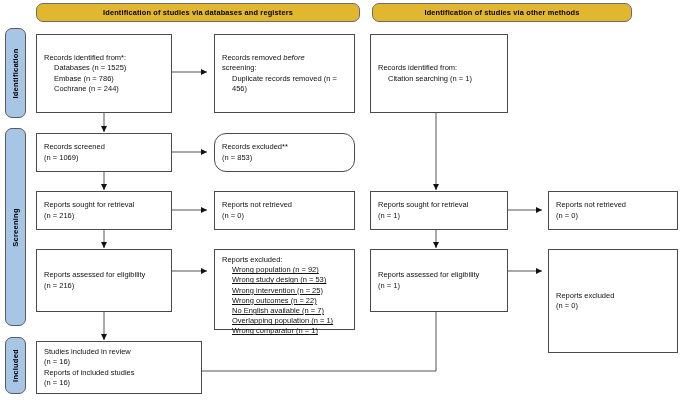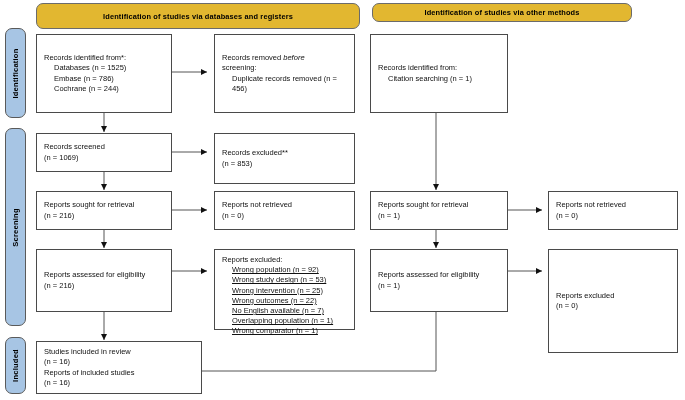--- a/index.html
+++ b/index.html
@@ -111,21 +111,21 @@
       <line x1="436" y1="113" x2="436" y2="190" marker-end="url(#ah)"></line>
       <line x1="436" y1="230" x2="436" y2="248" marker-end="url(#ah)"></line>
       <line x1="436" y1="312" x2="436" y2="371"></line>
       <line x1="436" y1="371" x2="166" y2="371" marker-end="url(#ahl)"></line>
 
       <line x1="508" y1="210" x2="542" y2="210" marker-end="url(#ah)"></line>
       <line x1="508" y1="271" x2="542" y2="271" marker-end="url(#ah)"></line>
     </g>
   </svg>
 
-  <div class="banner" style="left:36px; top:3px; width:324px; height:26px;">
+  <div class="banner" style="left:36px; top:3px; width:324px; height:19px;">
     <span>Identification of studies via databases and registers</span>
   </div>
   <div class="banner" style="left:372px; top:3px; width:260px; height:19px;">
     <span>Identification of studies via other methods</span>
   </div>
 
   <div class="phase" style="left:5px; top:28px; width:21px; height:90px;">
     <span>Identification</span>
   </div>
   <div class="phase" style="left:5px; top:128px; width:21px; height:198px;">
@@ -147,21 +147,21 @@
     <div class="ln">screening:</div>
     <div class="ln ind">Duplicate records removed (n =</div>
     <div class="ln ind">456)</div>
   </div>
 
   <div class="box" style="left:36px; top:133px; width:136px; height:39px;">
     <div class="ln">Records screened</div>
     <div class="ln">(n = 1069)</div>
   </div>
 
-  <div class="box" style="left:214px; top:133px; width:141px; height:51px;">
+  <div class="box" style="left:214px; top:133px; width:141px; height:39px;border-radius:12px;">
     <div class="ln">Records excluded**</div>
     <div class="ln">(n = 853)</div>
   </div>
 
   <div class="box" style="left:36px; top:191px; width:136px; height:39px;">
     <div class="ln">Reports sought for retrieval</div>
     <div class="ln">(n = 216)</div>
   </div>
 
   <div class="box" style="left:214px; top:191px; width:141px; height:39px;">

